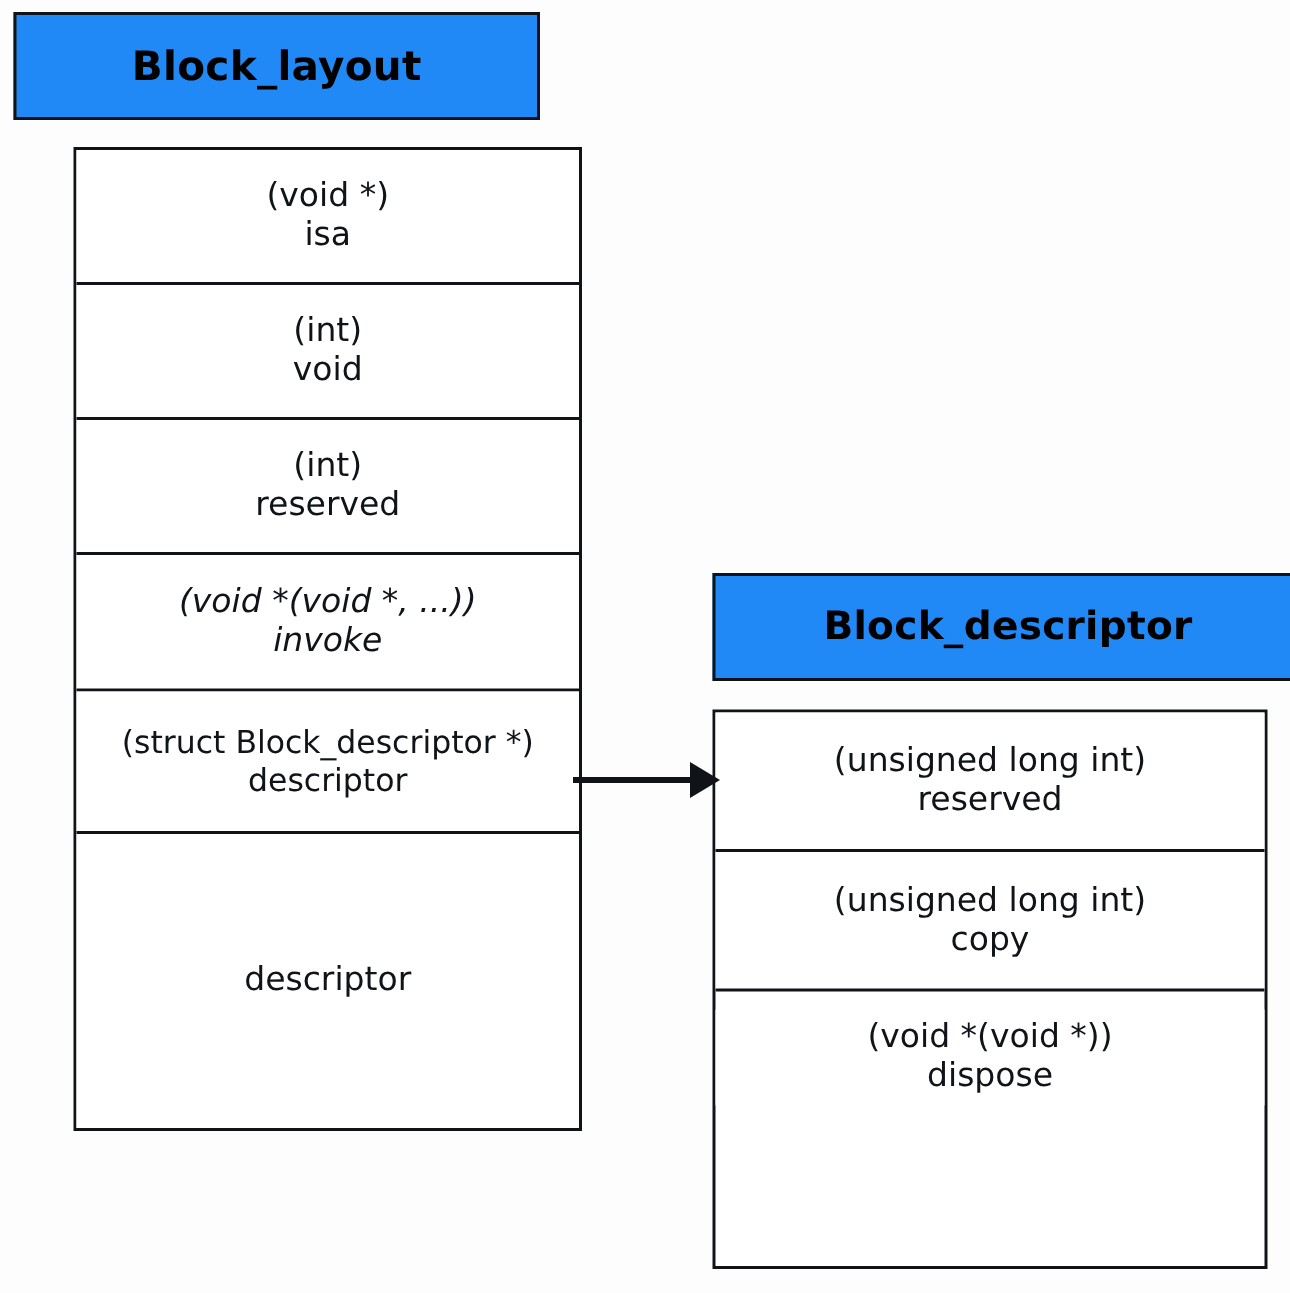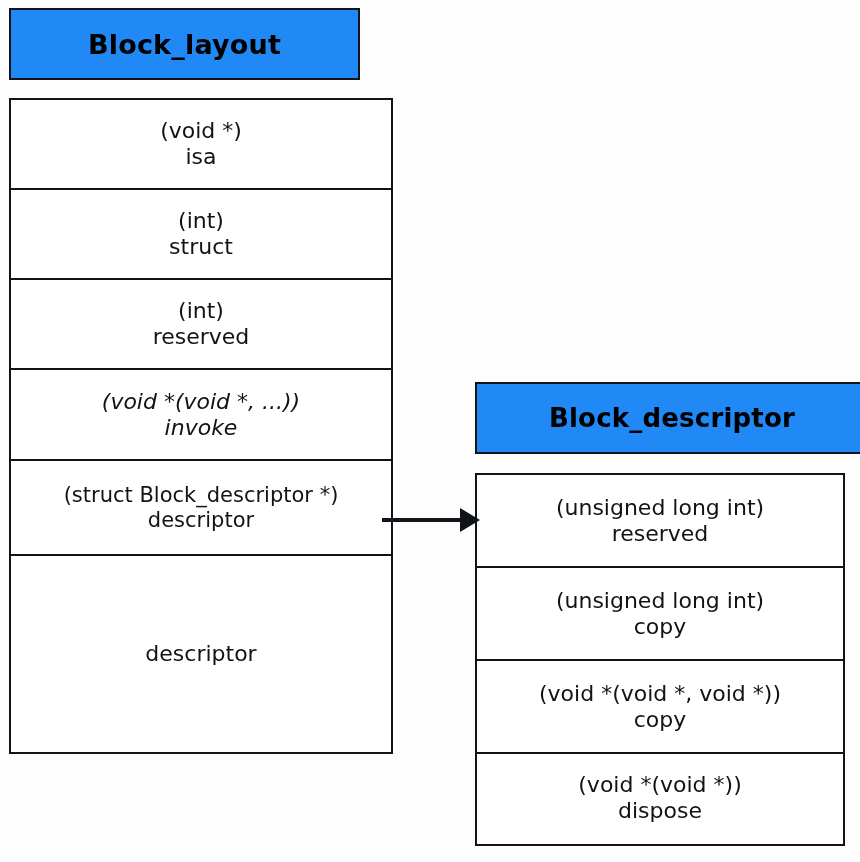--- a/index.html
+++ b/index.html
@@ -88,22 +88,23 @@
     height: 746px;
   }
   #block-layout .struct-header {
     top: 0;
     width: 351px;
     height: 72px;
     font-size: 27px;
   }
   #block-layout .struct-body {
     top: 90px;
-    width: 384px;
+    width: 339px;
     height: 656px;
+    margin-left: 40px;
   }
   #block-layout .field-row { font-size: 22px; }
   #block-layout .r0 { height: 90px; }
   #block-layout .r1 { height: 90px; }
   #block-layout .r2 { height: 90px; }
   #block-layout .r3 { height: 91px; font-style: italic; }
   #block-layout .r4 { height: 95px; font-size: 21px; align-items: center; }
   #block-layout .r5 { height: 196px; }
 
   
@@ -150,21 +151,21 @@
 
     <div class="struct-body">
 
       <div class="field-row r0">
         <span class="field-type">(void *)</span>
         <span class="field-name">isa</span>
       </div>
 
       <div class="field-row r1">
         <span class="field-type">(int)</span>
-        <span class="field-name">struct</span>
+        <span class="field-name">void</span>
       </div>
 
       <div class="field-row r2">
         <span class="field-type">(int)</span>
         <span class="field-name">reserved</span>
       </div>
 
       <div class="field-row r3">
         <span class="field-type">(void *(void *, ...))</span>
         <span class="field-name">invoke</span>
@@ -192,24 +193,20 @@
       <div class="field-row d0">
         <span class="field-type">(unsigned long int)</span>
         <span class="field-name">reserved</span>
       </div>
 
       <div class="field-row d1">
         <span class="field-type">(unsigned long int)</span>
         <span class="field-name">copy</span>
       </div>
 
-      <div class="field-row d2">
-        <span class="field-type">(void *(void *, void *))</span>
-        <span class="field-name">copy</span>
-      </div>
 
       <div class="field-row d3">
         <span class="field-type">(void *(void *))</span>
         <span class="field-name">dispose</span>
       </div>
 
     </div>
   </div>
 
   <svg id="connector" viewBox="0 0 100 36">

